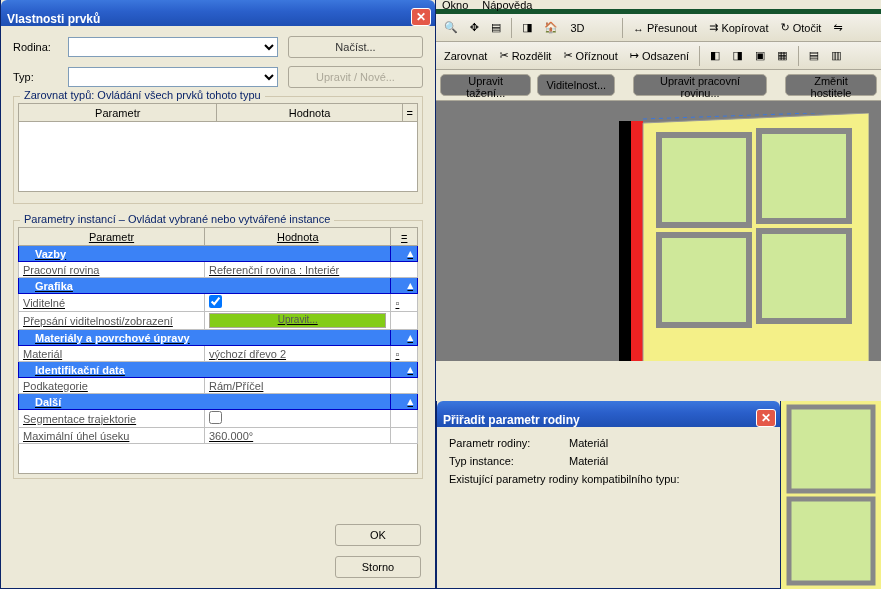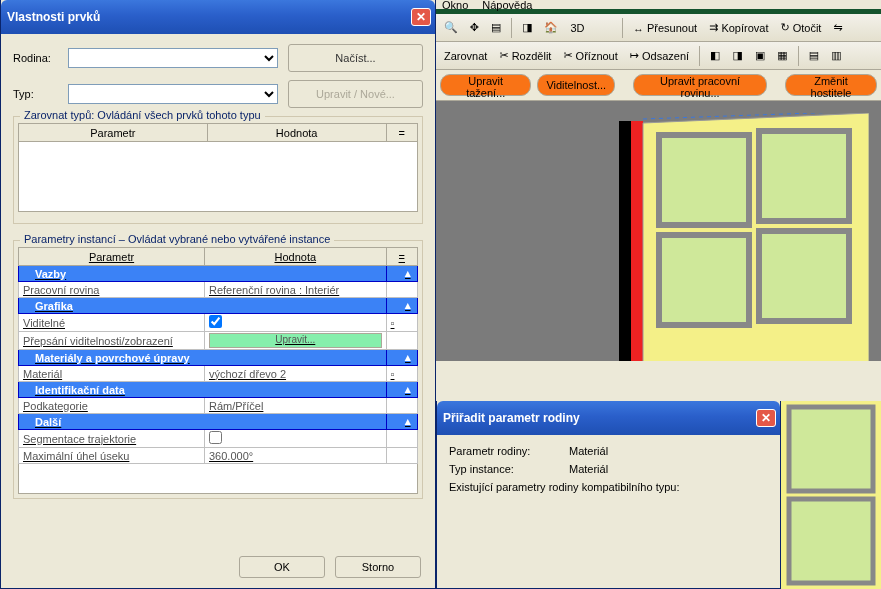--- a/index.html
+++ b/index.html
@@ -8,23 +8,23 @@
   
   .dialog {
     position: absolute;
     background: #ece9d8;
     border: 1px solid #0a246a;
     border-top: none;
   }
   .titlebar {
     background: linear-gradient(to bottom, #3b77dd, #2a5fca 45%, #1e4fb3);
     color: #fff;
-    height: 34px;
+    height: 26px;
     display: flex;
-    align-items: center;
+    align-items: flex-end;
     padding: 0 4px;
     font-weight: bold;
     font-size: 12px;
     border-top-left-radius: 6px;
     border-top-right-radius: 6px;
   }
   .titlebar .title { flex: 1; padding-left: 2px; }
   .titlebar .close {
     width: 20px; height: 18px;
     background: #e45848;
@@ -41,21 +41,21 @@
   .left-body { padding: 10px 12px; }
   
   .form-row { display: flex; align-items: center; margin-bottom: 8px; }
   .form-row label { width: 55px; }
   .form-row select {
     flex: 0 0 210px; height: 20px; background: #fff; border: 1px solid #7f9db9;
     margin-right: 10px;
   }
   .form-row .side-btn {
     flex: 1;
-    height: 28px;
+    height: 22px;
     background: #ece9d8;
     border: 1px solid #aca899;
     border-radius: 3px;
     color: #333;
     font-size: 11px;
     cursor: pointer;
   }
   .form-row .side-btn.disabled { color: #aca899; }
   
   .groupbox {
@@ -76,21 +76,21 @@
   .param-table {
     width: 100%;
     border-collapse: collapse;
     background: #fff;
     font-size: 11px;
   }
   .param-table th {
     background: #ece9d8;
     border: 1px solid #aca899;
     font-weight: normal;
-    padding: 2px 12px;
+    padding: 2px 4px;
     text-align: center;
     height: 18px;
   }
   .param-table th.eq { width: 14px; }
   .param-table td {
     border: 1px solid #c0c0c0;
     padding: 1px 4px;
     height: 16px;
     vertical-align: middle;
     color: #555;
@@ -103,33 +103,33 @@
     font-weight: bold;
     border: 1px solid #0000c5;
     padding-left: 16px;
   }
   .param-table tr.section-row td.expand {
     text-align: center;
     cursor: pointer;
   }
   .param-table .edit-btn {
     width: 100%; height: 15px;
-    background: #86efac;
+    background: #84cc16;
     border: 1px solid #aca899;
     font-size: 10px;
     text-align: center;
     cursor: pointer;
   }
   .param-table input[type=checkbox] { margin: 0; }
   .empty-body { height: 70px; background: #fff; border: 1px solid #aca899; border-top: none; }
   
   .dlg-buttons {
     position: absolute;
     bottom: 10px; right: 14px;
-    display: flex; gap: 10px;
+    display: flex; gap: 10px; flex-direction: column;
   }
   .dlg-buttons button {
     width: 86px; height: 22px;
     background: #ece9d8;
     border: 1px solid #aca899;
     border-radius: 3px;
     font-size: 11px;
     cursor: pointer;
   }
   
@@ -173,23 +173,23 @@
   .action-bar {
     padding: 4px;
     display: flex;
     gap: 6px;
     background: #ece9d8;
     border-bottom: 1px solid #aca899;
   }
   .action-bar button {
     height: 22px;
     padding: 0 8px;
-    background: #f97316;
+    background: #737373;
     border: 1px solid #aca899;
-    border-radius: 10px;
+    border-radius: 5px;
     font-size: 11px;
     cursor: pointer;
   }
   
   .viewport {
     background: #7b7b7b;
     position: relative;
     height: 260px;
     overflow: hidden;
   }

